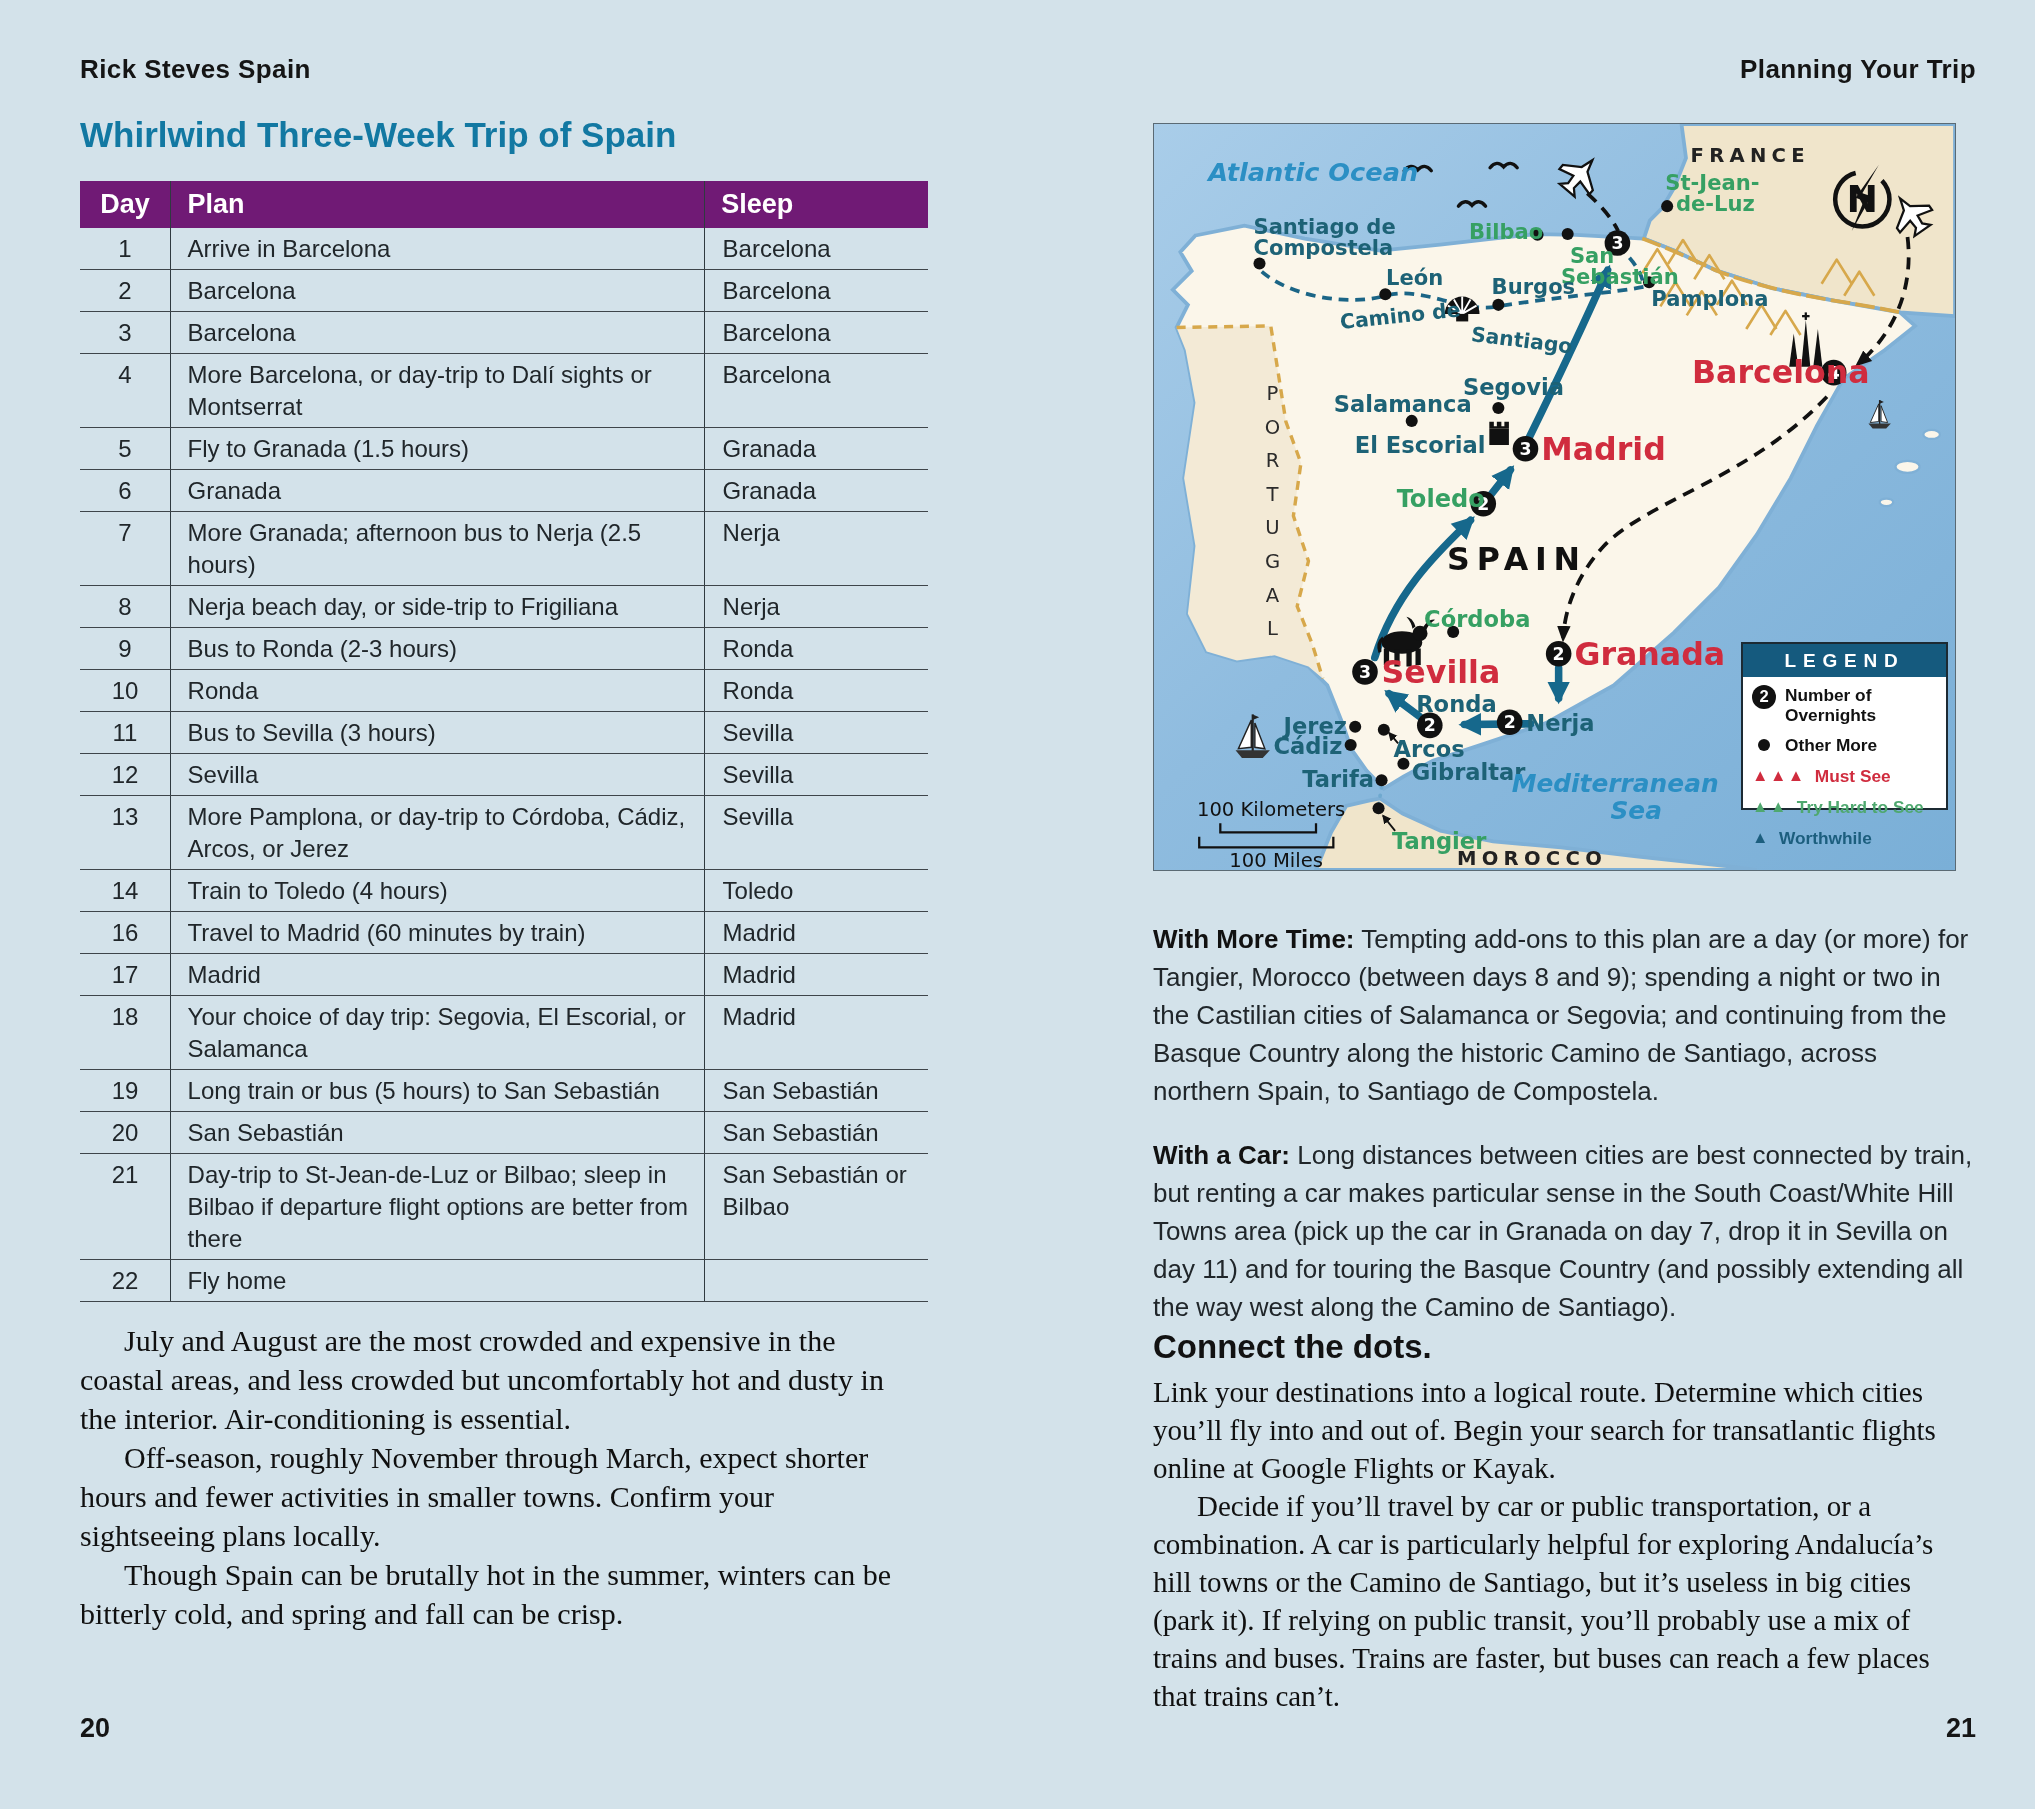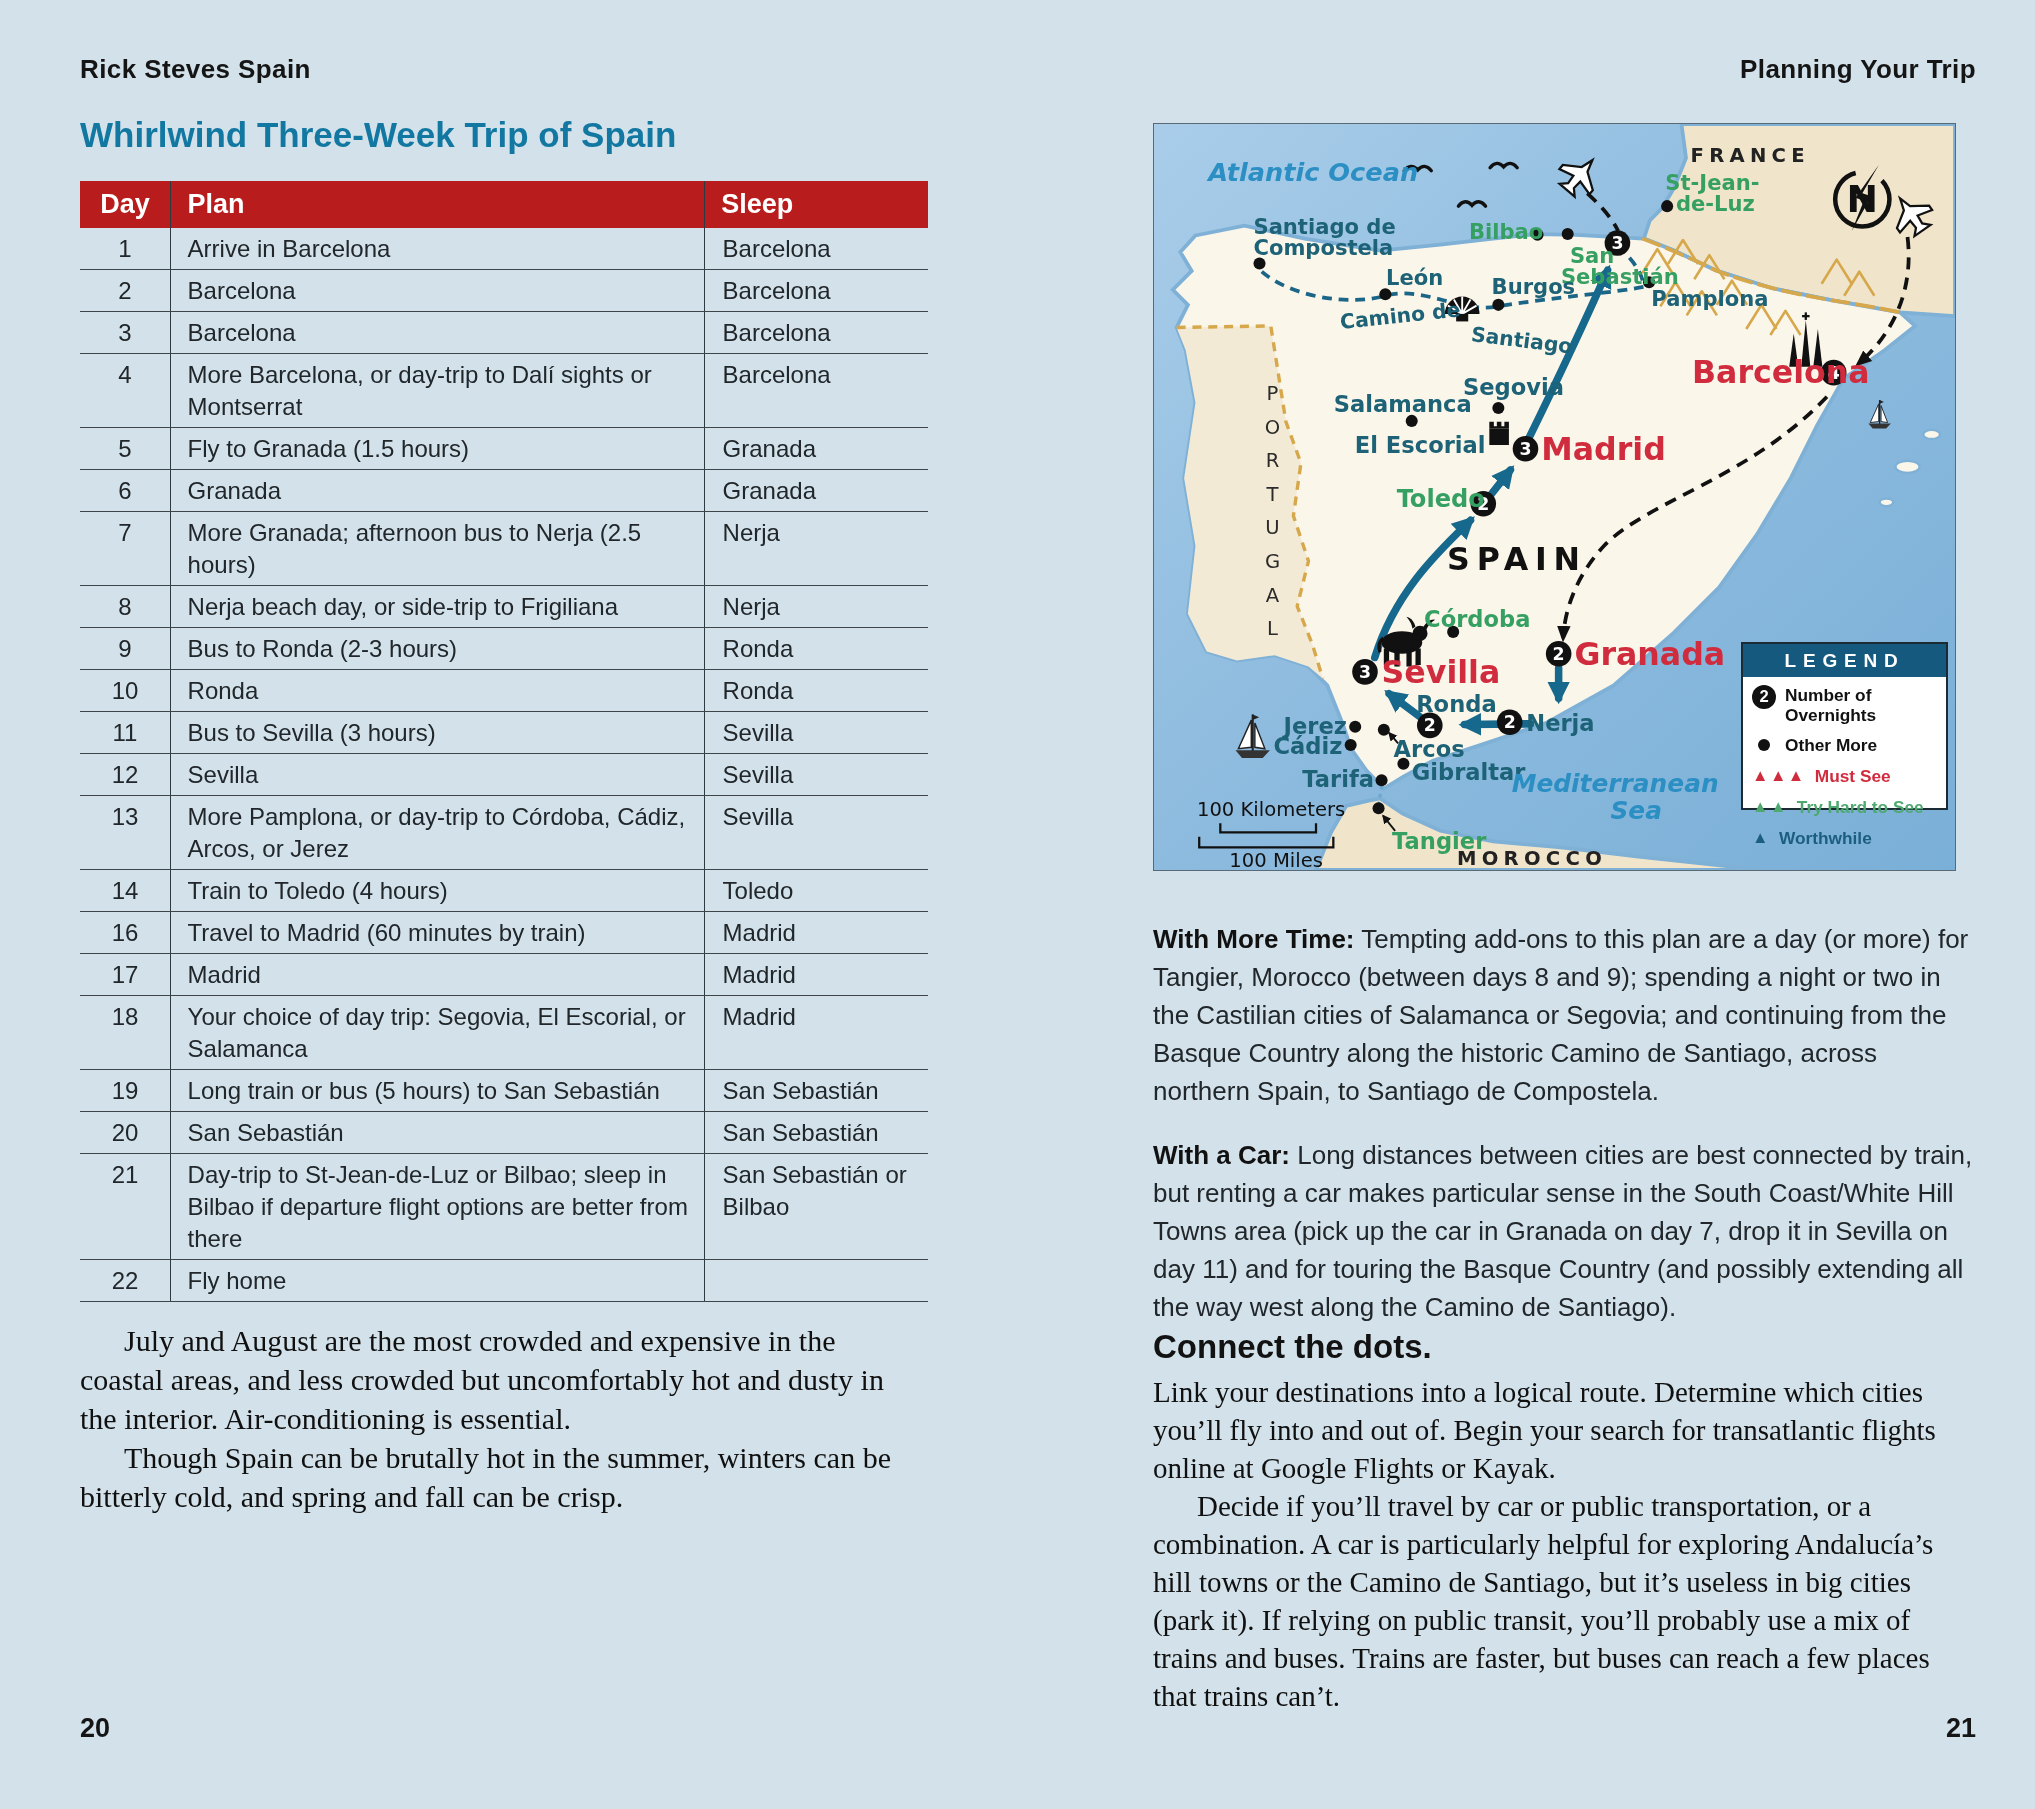--- a/index.html
+++ b/index.html
@@ -7,21 +7,21 @@
     width:2035px;height:1809px;position:relative;overflow:hidden;
     background:#d3e2ea;
     font-family:"Liberation Sans",sans-serif;
     color:#1e2529;
   }
   .runhead{position:absolute;top:54px;font-size:26px;font-weight:bold;color:#151515;letter-spacing:0.4px;}
   .pagenum{position:absolute;top:1713px;font-size:27px;font-weight:bold;color:#151515;}
   .section-title{position:absolute;left:80px;top:115px;font-size:35px;font-weight:bold;color:#1278a2;}
   .trip-table{position:absolute;left:80px;top:181px;width:813px;border-collapse:collapse;table-layout:fixed;}
   .trip-table th{
-    background:#b91c1c;color:#ffffff;font-size:27px;font-weight:bold;
+    background:#701a75;color:#ffffff;font-size:27px;font-weight:bold;
     height:47px;text-align:left;padding:0 0 0 16.6px;
   }
   .trip-table th.day{width:90px;text-align:center;padding:0;}
   .trip-table th.plan{width:516px;}
   .trip-table th.sleep{width:207px;}
   .trip-table td{
     font-size:24px;line-height:32px;vertical-align:top;
     padding:4.5px 0;border-bottom:1.5px solid #3e454a;color:#20262a;
   }
   .trip-table td.day{text-align:center;border-right:1.5px solid #2f3a40;}
@@ -227,20 +227,21 @@
   <tr>
     <td class="day">22</td>
     <td class="plan">Fly home</td>
     <td class="sleep"></td>
   </tr>
 </tbody>
 </table>
 
 <div class="serif-block">
   <p>July and August are the most crowded and expensive in the coastal areas, and less crowded but uncomfortably hot and dusty in the interior. Air-conditioning is essential.</p>
+  <p>Off-season, roughly November through March, expect shorter hours and fewer activities in smaller towns. Confirm your sightseeing plans locally.</p>
   <p>Though Spain can be brutally hot in the summer, winters can be bitterly cold, and spring and fall can be crisp.</p>
 </div>
 
 <div class="pagenum" style="left:80px;">20</div>
 
 <div class="runhead" style="left:1153px;width:823px;text-align:right;">Planning Your Trip</div>
 
 <div class="map-box">
 <svg width="801" height="746" viewBox="0 0 1063 990">
   <defs>

